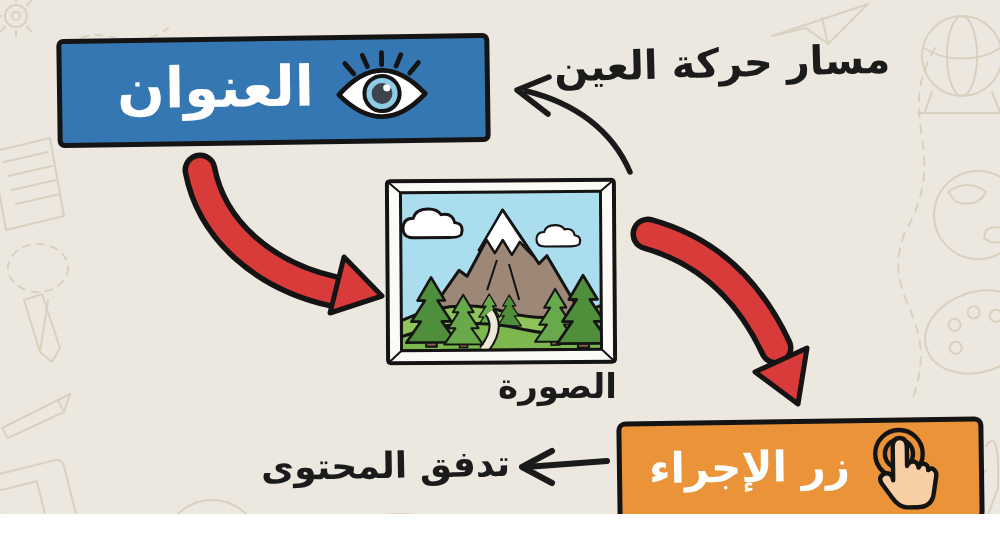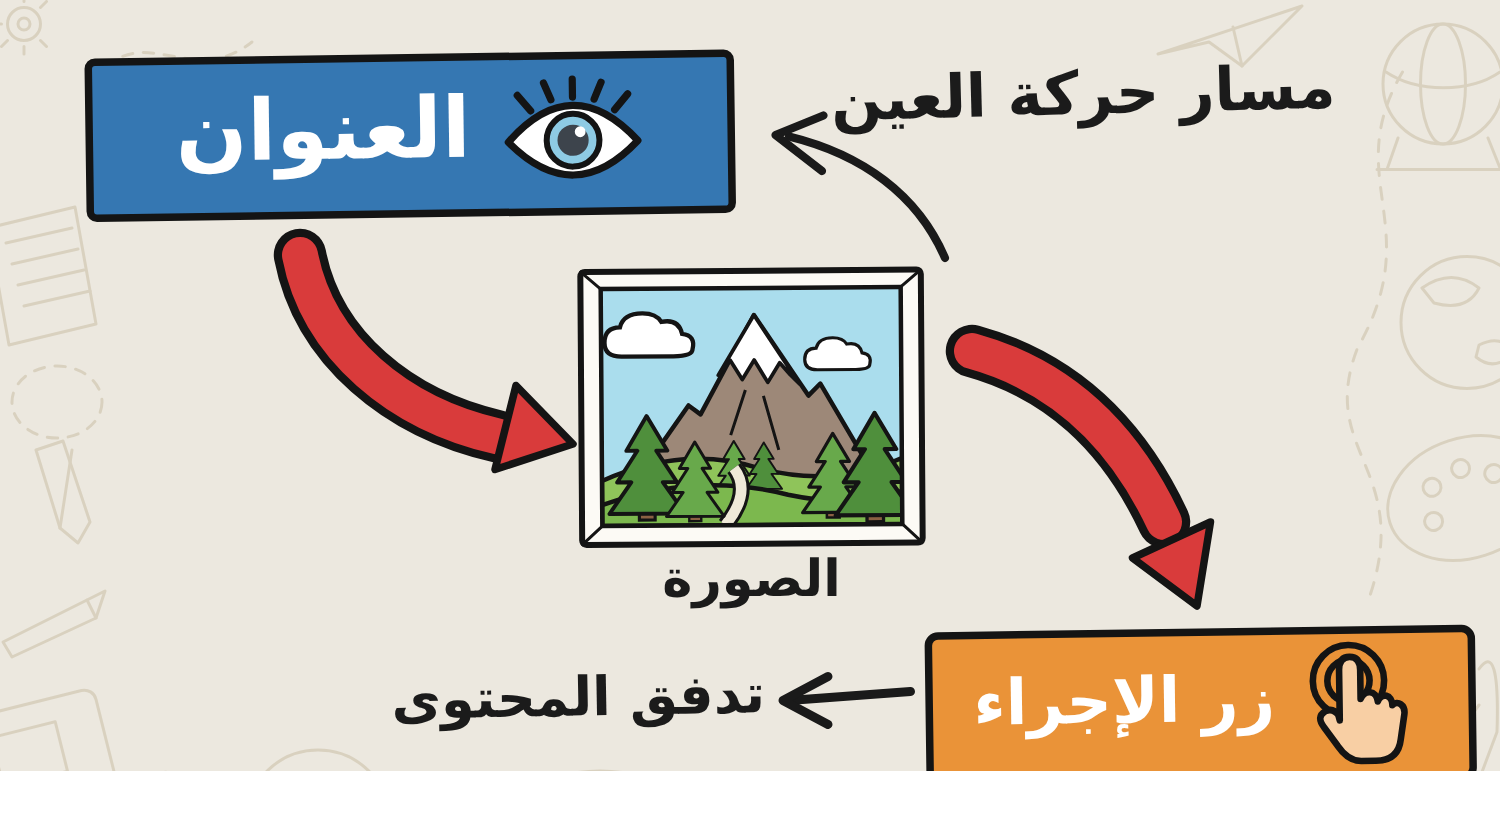--- a/index.html
+++ b/index.html
@@ -31,21 +31,21 @@
     gap:14px;direction:rtl;transform:rotate(-0.8deg);z-index:3;
   }
   .action-button .label{
     color:#ffffff;font-size:42px;font-weight:bold;line-height:1;padding-bottom:8px;
   }
   
   .image-frame{position:absolute;left:385px;top:178px;z-index:3;transform:rotate(-0.4deg);}
   
   .txt{position:absolute;color:#1b1b1b;font-weight:bold;direction:rtl;white-space:nowrap;z-index:3;}
   .eye-path-label{top:40px;right:110px;font-size:40px;transform:rotate(-1.5deg);}
-  .image-label{top:366px;left:385px;width:232px;text-align:center;font-size:34px;}
+  .image-label{top:366px;left:385px;width:232px;text-align:right;font-size:34px;}
   .content-flow-label{top:445px;right:490px;font-size:36px;transform:rotate(-1deg);}
   .arrows{z-index:2;}
 </style>
 </head>
 <body>
 
 <div class="canvas">
 
   <svg class="layer doodles" width="1000" height="558" viewBox="0 0 1000 558" fill="none" stroke="#c7bba1" stroke-width="2" stroke-linecap="round" stroke-linejoin="round">
     <g>

